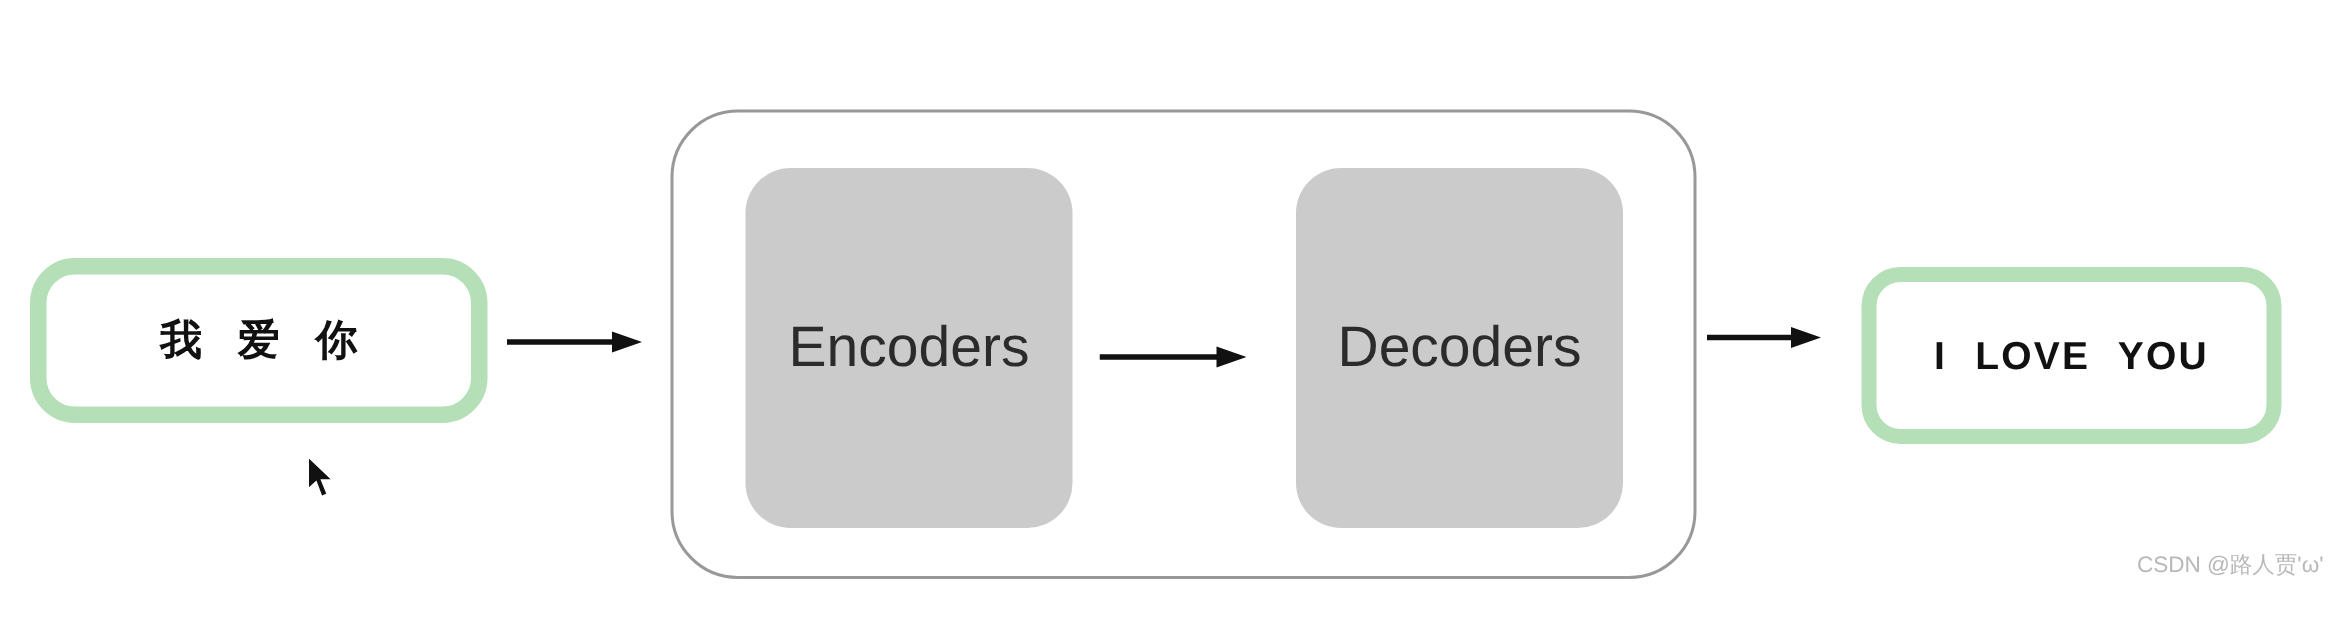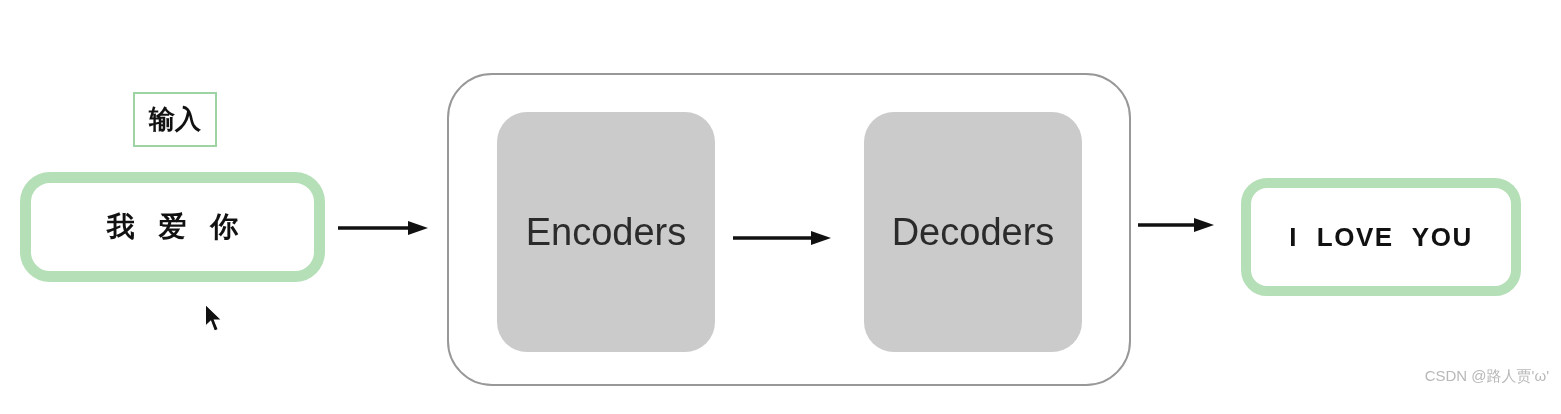--- a/index.html
+++ b/index.html
@@ -99,23 +99,20 @@
     font-size: 15px;
     color: var(--watermark, #b8b8b8);
     white-space: nowrap;
   }
 </style>
 </head>
 <body>
 
 <div class="canvas">
 
-  <div class="tag-box tag-input">
-    <span>输入</span>
-  </div>
 
   <div class="green-node node-input">
     <span>我 爱 你</span>
   </div>
 
   <svg class="cursor" viewBox="0 0 14 22" width="20" height="32">
     <polygon points="1,0.8 1,16 4.7,12.6 7.3,19.5 10,18.3 7.3,11.7 12.4,11.7" fill="#111111" stroke="#ffffff" stroke-width="0.8"></polygon>
   </svg>
 
   <div class="arrow arrow-1">

